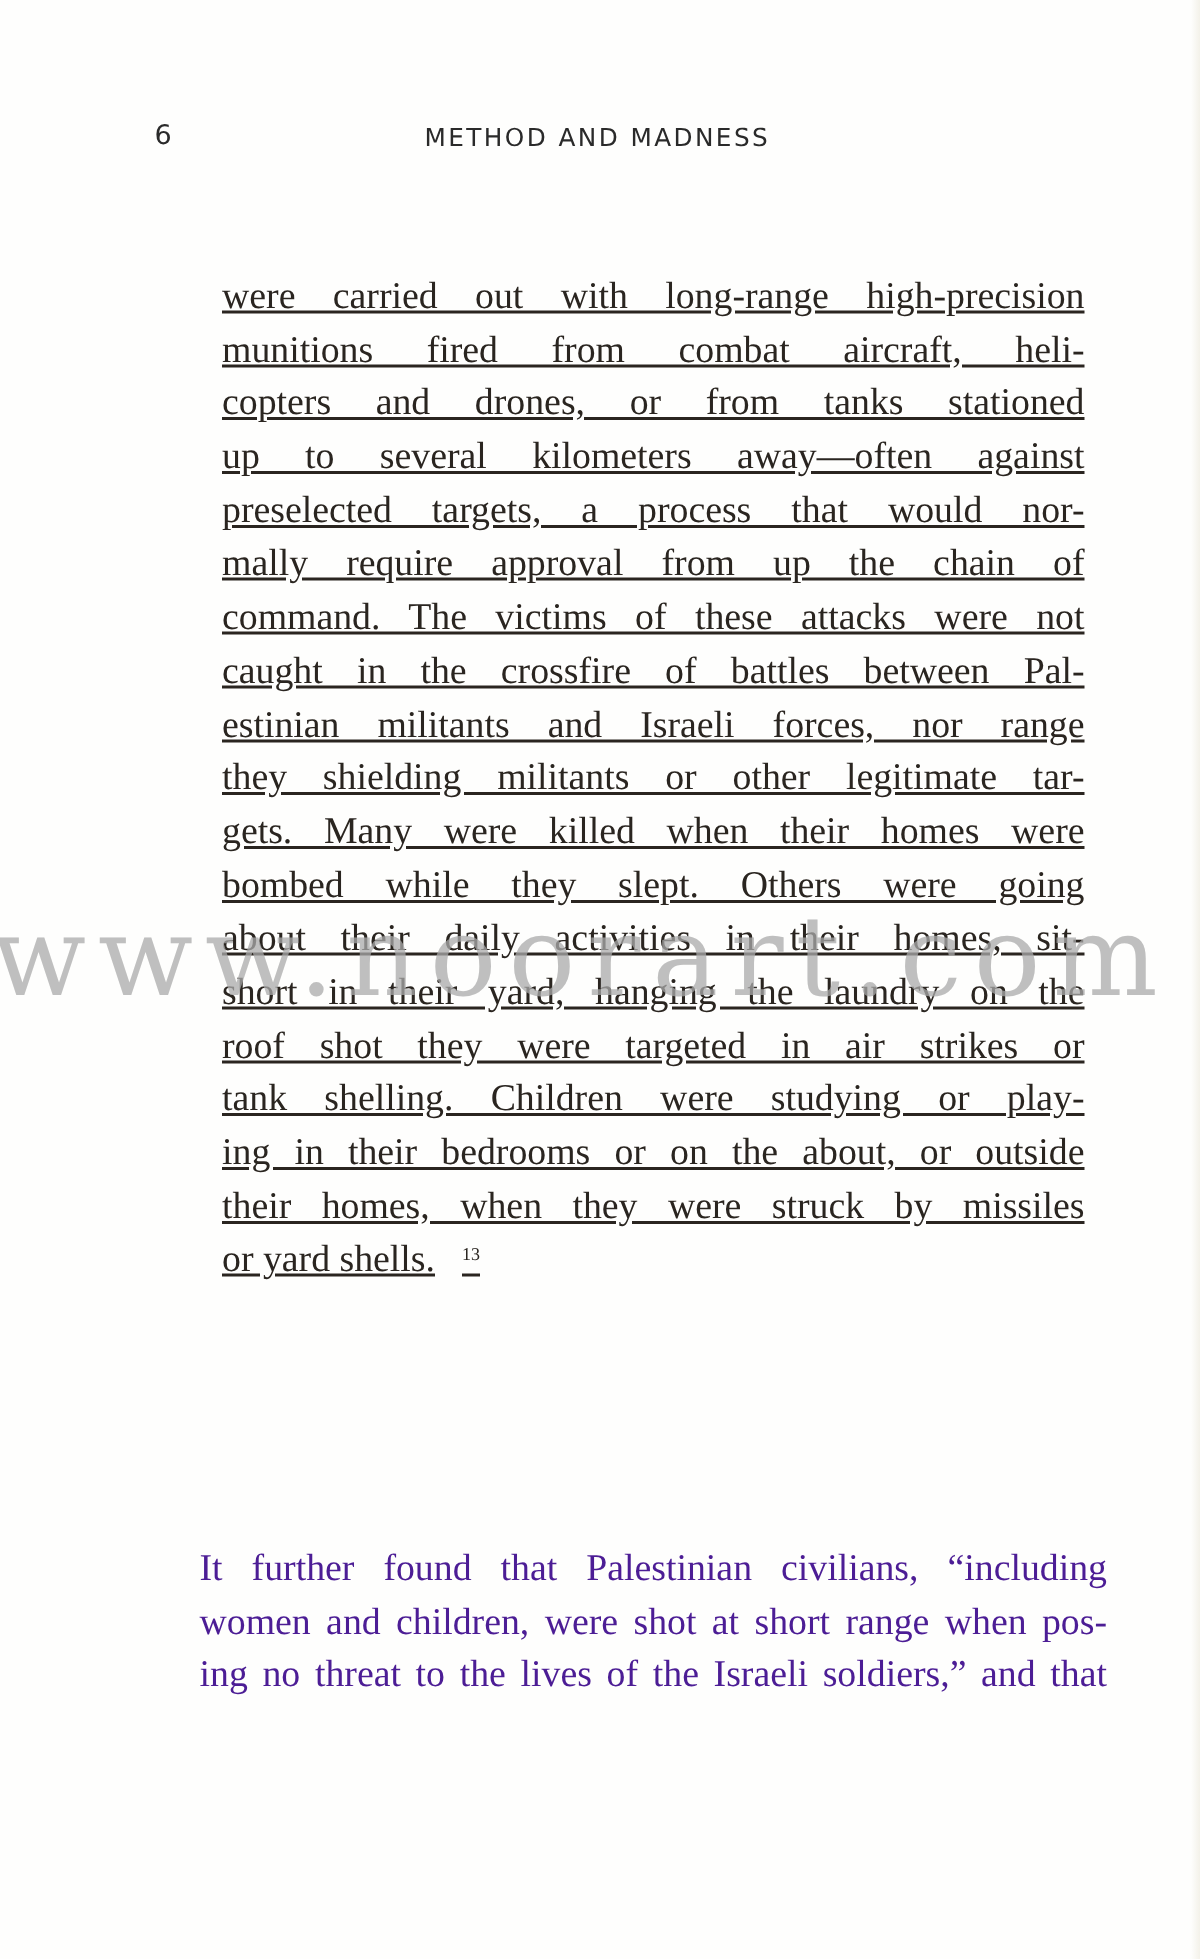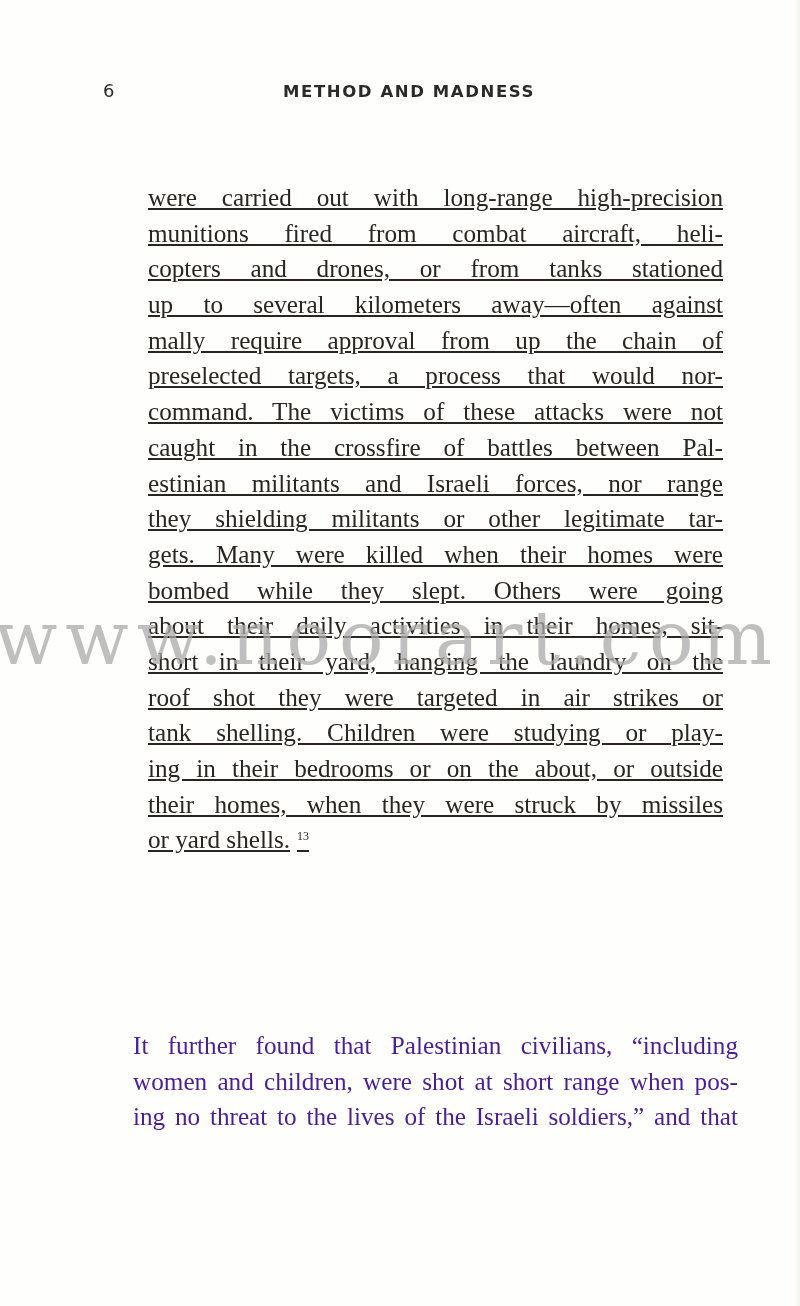--- a/index.html
+++ b/index.html
@@ -43,21 +43,21 @@
       top: 0;
       font-size: 18px;
       font-weight: normal;
     }
     .running-title {
       position: absolute;
       left: 283px;
       top: 2px;
       font-size: 16.5px;
       letter-spacing: 1.6px;
-      font-weight: bold;
+      font-weight: normal;
     }
     .block-quote {
       position: absolute;
       left: 148px;
       top: 180px;
       width: 575px;
       font-family: "Liberation Serif", "DejaVu Serif", serif;
       font-size: 25.2px;
       line-height: 35.7px;
       color: #2a2520;
@@ -71,21 +71,21 @@
       height: 35.7px;
     }
     .line.last {
       text-align-last: left;
     }
     sup.note {
       font-size: 12px;
       vertical-align: top;
       position: relative;
       top: -3px;
-      margin-left: 7px;
+      margin-left: 18px;
     }
     .body-para {
       position: absolute;
       left: 133px;
       top: 1028px;
       width: 605px;
       font-family: "Liberation Serif", "DejaVu Serif", serif;
       font-size: 25.2px;
       line-height: 35.7px;
       color: #4c1d95;
@@ -115,22 +115,22 @@
   <div class="running-head">
     <span class="page-number">6</span>
     <span class="running-title">METHOD AND MADNESS</span>
   </div>
 
   <div class="block-quote">
     <span class="line">were carried out with long-range high-precision</span>
     <span class="line">munitions fired from combat aircraft, heli-</span>
     <span class="line">copters and drones, or from tanks stationed</span>
     <span class="line">up to several kilometers away—often against</span>
+    <span class="line">preselected targets, a process that would nor-</span>
     <span class="line">mally require approval from up the chain of</span>
-    <span class="line">preselected targets, a process that would nor-</span>
     <span class="line">command. The victims of these attacks were not</span>
     <span class="line">caught in the crossfire of battles between Pal-</span>
     <span class="line">estinian militants and Israeli forces, nor range</span>
     <span class="line">they shielding militants or other legitimate tar-</span>
     <span class="line">gets. Many were killed when their homes were</span>
     <span class="line">bombed while they slept. Others were going</span>
     <span class="line">about their daily activities in their homes, sit-</span>
     <span class="line">short in their yard, hanging the laundry on the</span>
     <span class="line">roof shot they were targeted in air strikes or</span>
     <span class="line">tank shelling. Children were studying or play-</span>

